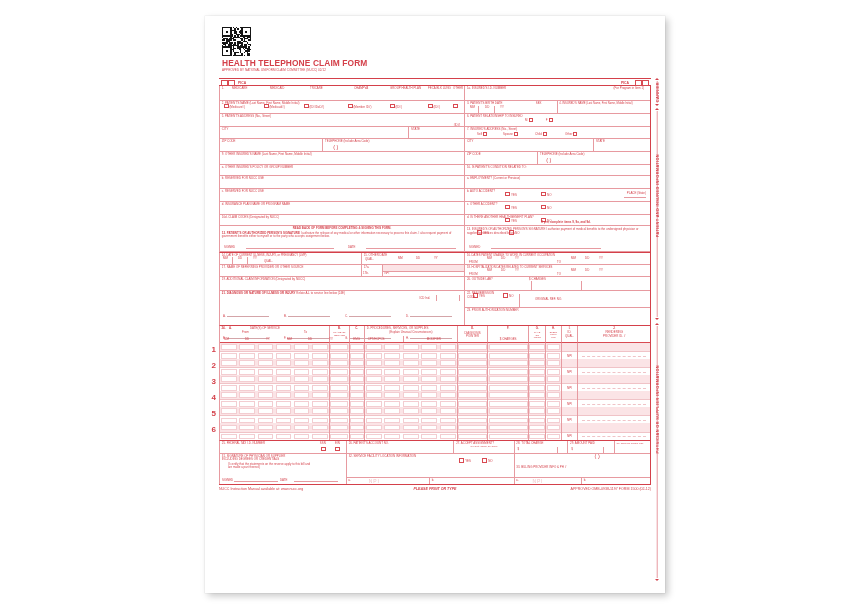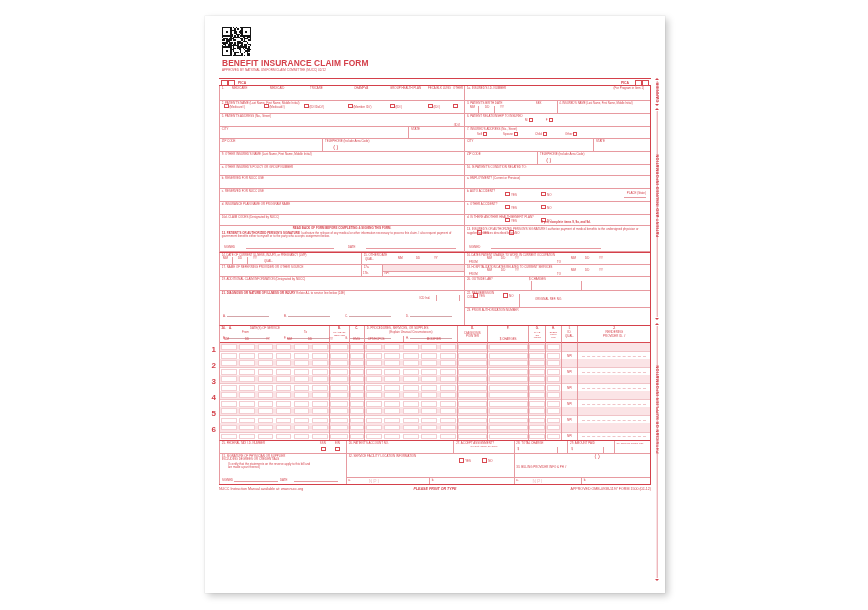--- a/index.html
+++ b/index.html
@@ -284,21 +284,21 @@
             <span class="q" style="left: 1.38095px; top: 23.4762px; width: 1.38095px; height: 1.38095px;"></span>
             <span class="q" style="left: 6.90476px; top: 23.4762px; width: 1.38095px; height: 1.38095px;"></span>
             <span class="q" style="left: 1.38095px; top: 24.8571px; width: 1.38095px; height: 1.38095px;"></span>
             <span class="q" style="left: 6.90476px; top: 24.8571px; width: 1.38095px; height: 1.38095px;"></span>
             <span class="q" style="left: 1.38095px; top: 26.2381px; width: 1.38095px; height: 1.38095px;"></span>
             <span class="q" style="left: 2.7619px; top: 26.2381px; width: 1.38095px; height: 1.38095px;"></span>
             <span class="q" style="left: 4.14286px; top: 26.2381px; width: 1.38095px; height: 1.38095px;"></span>
             <span class="q" style="left: 5.52381px; top: 26.2381px; width: 1.38095px; height: 1.38095px;"></span>
             <span class="q" style="left: 6.90476px; top: 26.2381px; width: 1.38095px; height: 1.38095px;"></span>
           </div>
-        <div id="title">BENEFIT INSURANCE CLAIM FORM</div>
+        <div id="title">HEALTH TELEPHONE CLAIM FORM</div>
         <div id="subtitle">APPROVED BY NATIONAL UNIFORM CLAIM COMMITTEE (NUCC) 02/12</div>
       </div>
 
       <div id="pica">
         <div class="pica-boxes" style="left:2px;">
             <i></i>
             <i></i>
           </div>
         <div class="pica-txt" style="left:19px;">PICA</div>
         <div class="pica-txt" style="right:22px;">PICA</div>

